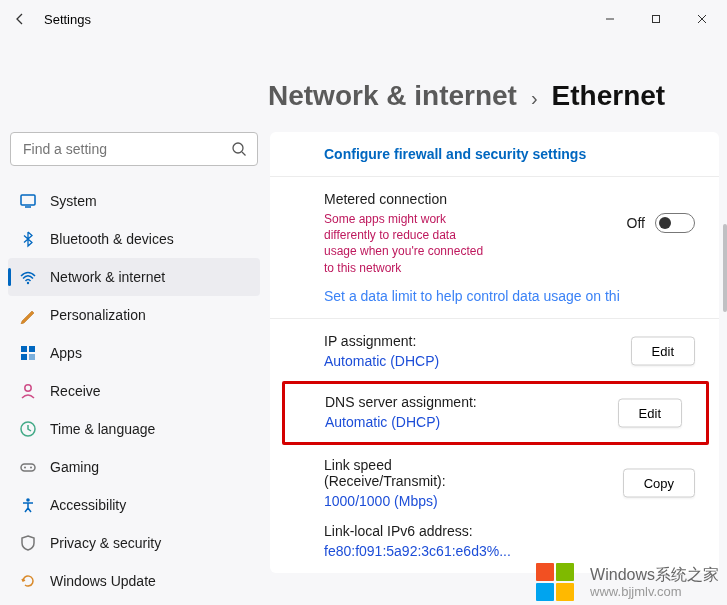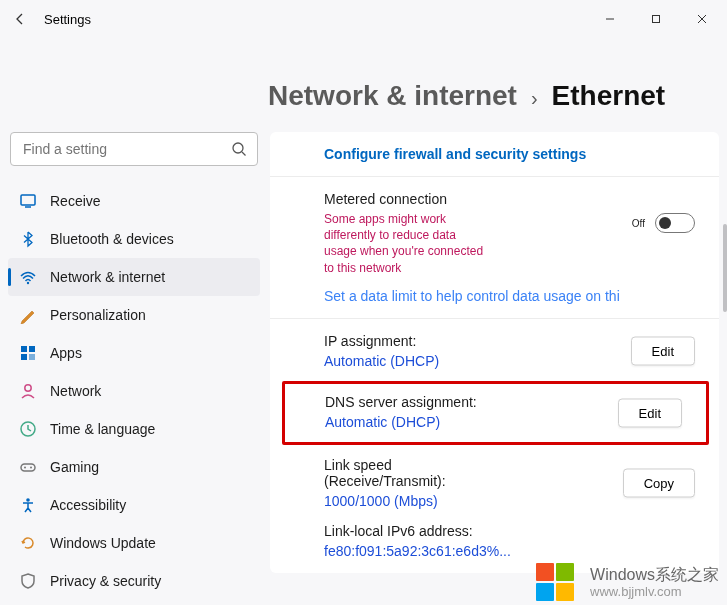--- a/index.html
+++ b/index.html
@@ -171,21 +171,21 @@
     font-size:14px;
   }
   .toggle-area {
     position:absolute;
     right:24px;
     top:36px;
     display:flex;
     align-items:center;
     gap:10px;
   }
-  .tog-label { font-size:10px; }
+  .tog-label { font-size:14px; }
   .switch {
     width:40px;height:20px;
     border-radius:10px;
     border:1px solid #777;
     background:#fff;
     position:relative;
     cursor:pointer;
   }
   .switch .knob {
     width:12px;height:12px;
@@ -300,21 +300,21 @@
     </div>
 
     <ul class="nav">
       <li class="nav-item">
         <span class="nic">
             <svg width="18" height="18" viewBox="0 0 18 18">
               <rect x="2" y="3" width="14" height="10" rx="1" fill="none" stroke="#0067c0" stroke-width="1.5"></rect>
               <line x1="6" y1="15" x2="12" y2="15" stroke="#0067c0" stroke-width="1.5"></line>
             </svg>
           </span>
-        <span>Receive</span>
+        <span>System</span>
       </li>
       <li class="nav-item">
         <span class="nic">
             <svg width="18" height="18" viewBox="0 0 18 18">
               <path d="M9 2 L13 5.5 L9 9 L13 12.5 L9 16 V2 M5 5.5 L13 12.5 M5 12.5 L13 5.5" fill="none" stroke="#0067c0" stroke-width="1.3"></path>
             </svg>
           </span>
         <span>Bluetooth &amp; devices</span>
       </li>
       <li class="nav-item active">
@@ -345,21 +345,21 @@
           </span>
         <span>Apps</span>
       </li>
       <li class="nav-item">
         <span class="nic">
             <svg width="18" height="18" viewBox="0 0 18 18">
               <circle cx="9" cy="6" r="3.2" fill="none" stroke="#ce4d87" stroke-width="1.5"></circle>
               <path d="M3 16 Q9 10 15 16" fill="none" stroke="#ce4d87" stroke-width="1.5"></path>
             </svg>
           </span>
-        <span>Network</span>
+        <span>Receive</span>
       </li>
       <li class="nav-item">
         <span class="nic">
             <svg width="18" height="18" viewBox="0 0 18 18">
               <circle cx="9" cy="9" r="7" fill="none" stroke="#4a8" stroke-width="1.5"></circle>
               <path d="M9 5 V9 L12 11" fill="none" stroke="#4a8" stroke-width="1.5"></path>
             </svg>
           </span>
         <span>Time &amp; language</span>
       </li>
@@ -378,33 +378,33 @@
             <svg width="18" height="18" viewBox="0 0 18 18">
               <circle cx="9" cy="4" r="1.8" fill="#0067c0"></circle>
               <path d="M4 7 L14 7 M9 7 V12 M9 12 L6 16 M9 12 L12 16" stroke="#0067c0" stroke-width="1.5" fill="none"></path>
             </svg>
           </span>
         <span>Accessibility</span>
       </li>
       <li class="nav-item">
         <span class="nic">
             <svg width="18" height="18" viewBox="0 0 18 18">
+              <path d="M9 2 L15 4 V9 Q15 14 9 16 Q3 14 3 9 V4 Z" fill="none" stroke="#777" stroke-width="1.5"></path>
+            </svg>
+          </span>
+        <span>Privacy &amp; security</span>
+      </li>
+      <li class="nav-item">
+        <span class="nic">
+            <svg width="18" height="18" viewBox="0 0 18 18">
               <path d="M4 9 A5 5 0 1 1 6 13" fill="none" stroke="#d98a2b" stroke-width="1.5"></path>
               <path d="M3 7 L4 9 L6 8" fill="none" stroke="#d98a2b" stroke-width="1.5"></path>
             </svg>
           </span>
         <span>Windows Update</span>
-      </li>
-      <li class="nav-item">
-        <span class="nic">
-            <svg width="18" height="18" viewBox="0 0 18 18">
-              <path d="M9 2 L15 4 V9 Q15 14 9 16 Q3 14 3 9 V4 Z" fill="none" stroke="#777" stroke-width="1.5"></path>
-            </svg>
-          </span>
-        <span>Privacy &amp; security</span>
       </li>
     </ul>
   </div>
 
   <div class="main">
     <div class="breadcrumb">
       <span class="bc1">Network &amp; internet</span>
       <span class="sep">›</span>
       <span class="bc2">Ethernet</span>
     </div>

